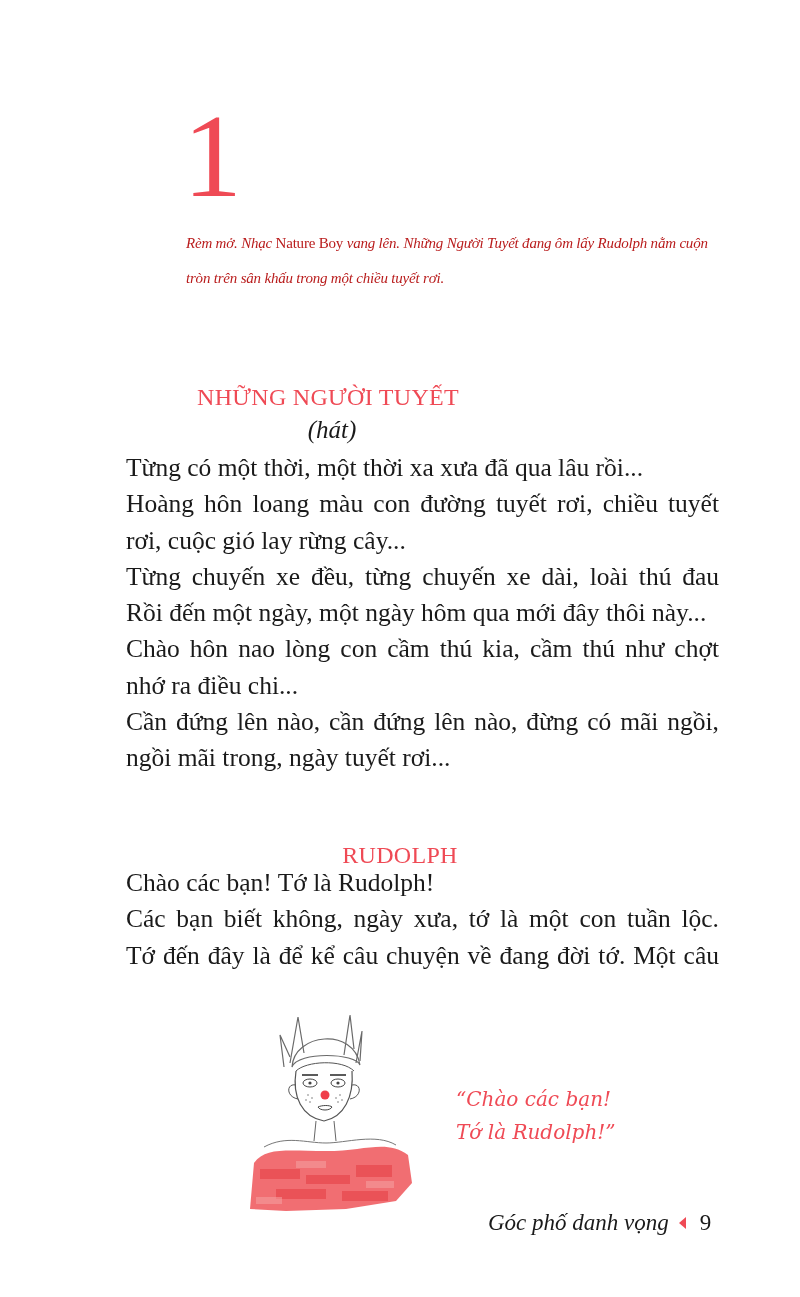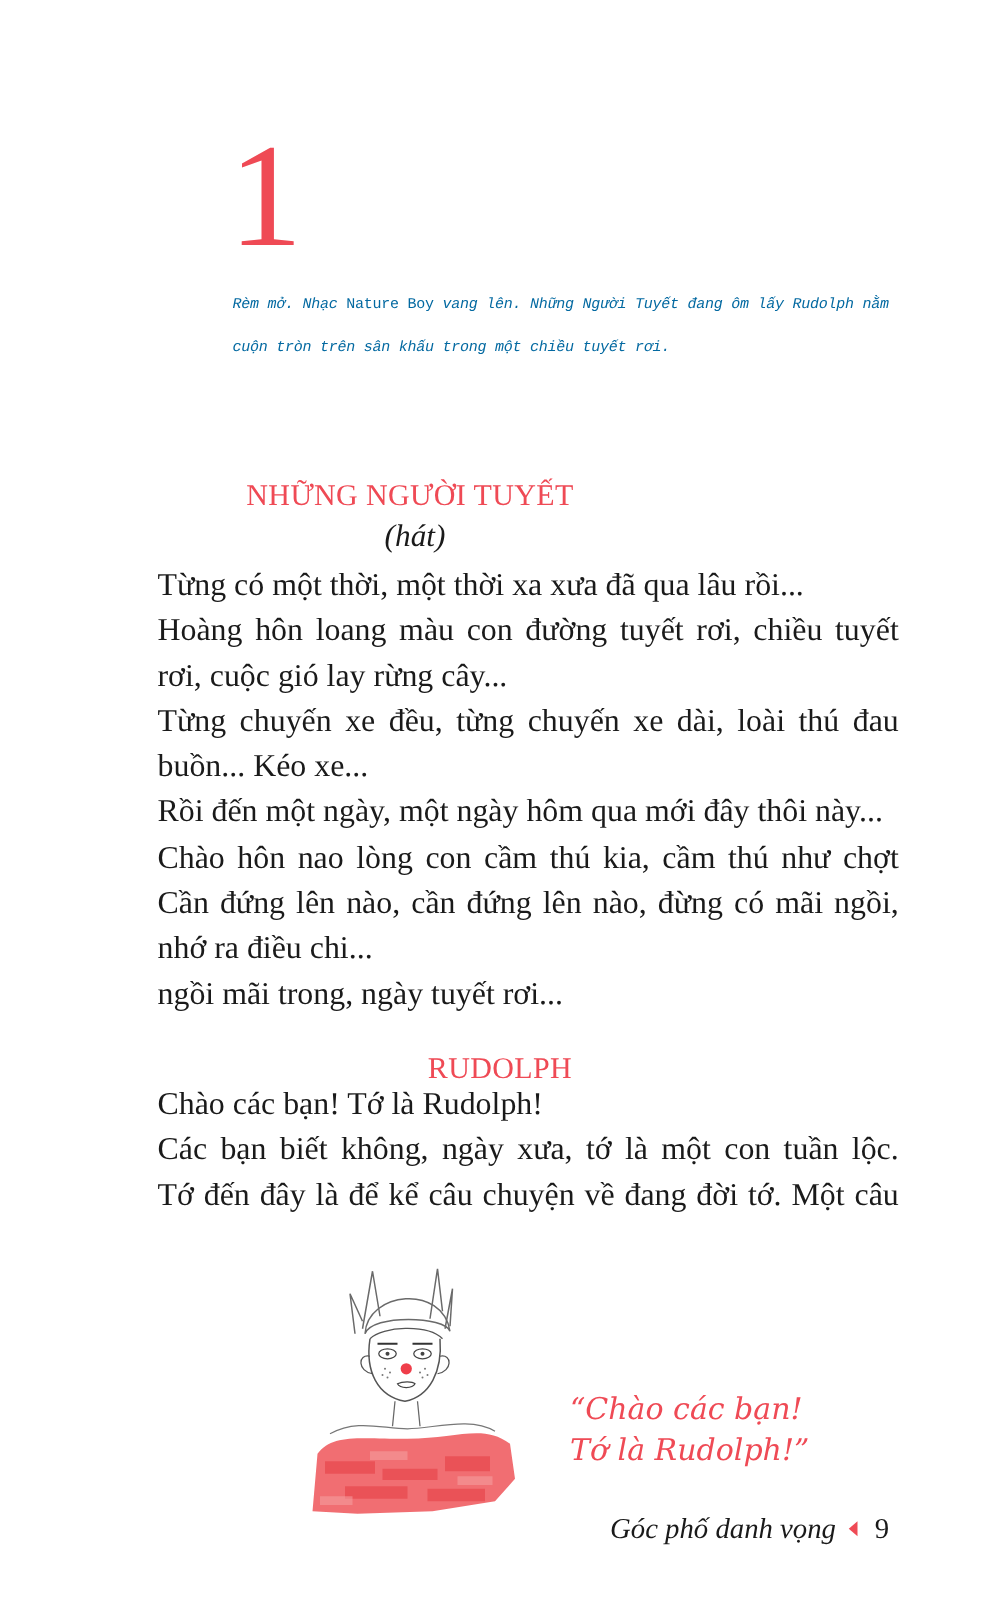--- a/index.html
+++ b/index.html
@@ -10,22 +10,22 @@
       color: #1a1a1a;
     }
     .chapter-number {
       position: absolute; left: 183px; top: 98px;
       font-family: "Liberation Serif", serif;
       font-size: 118px; line-height: 118px;
       color: #ef4a55; font-weight: normal;
     }
     .stage-direction {
       position: absolute; left: 186px; top: 226px; width: 540px;
-      font-family: Liberation Mono, monospace; font-style: italic;
-      font-size: 12px; line-height: 34.5px; color: #0369a1;
+      font-family: Liberation Serif, serif; font-style: italic;
+      font-size: 15px; line-height: 34.5px; color: #b91c1c;
       letter-spacing: -0.2px;
     }
     .stage-direction .roman { font-style: normal; }
     .speaker {
       position: absolute; left: 0; width: 800px; text-align: center;
       font-family: "Liberation Serif", serif;
       font-size: 24px; color: #ef4a55; letter-spacing: 0.3px;
     }
     .speaker-1 { top: 384px; left: 0; width: 656px; text-align: center; }
     .speaker-1 span { display: inline-block; margin-left: 0; }
@@ -44,21 +44,21 @@
     .lines-rudolph { top: 865px; }
     .line { display: block; white-space: nowrap; margin-left: 39px; }
     .line.just { text-align: justify; text-align-last: justify; white-space: normal; }
     .speaker-2 { top: 842px; }
     .illustration {
       position: absolute; left: 246px; top: 1005px; width: 170px; height: 208px;
     }
     .quote {
       position: absolute; left: 456px; top: 1083px;
       font-family: "DejaVu Serif", serif; font-style: italic;
-      font-size: 24px; line-height: 33px; color: #ef4a55; margin-top: 28px;
+      font-size: 20px; line-height: 33px; color: #ef4a55;
     }
     .footer {
       position: absolute; top: 1210px; left: 488px;
       font-family: "Liberation Serif", serif; font-size: 23px; color: #1a1a1a;
       display: flex; align-items: center;
     }
     .footer .title { font-style: italic; }
     .footer .marker {
       display: inline-block; width: 0; height: 0; margin: 0 14px 0 10px;
       border-top: 6px solid transparent; border-bottom: 6px solid transparent;
@@ -73,25 +73,24 @@
 <div class="stage-direction"><span>Rèm mở. Nhạc </span><span class="roman">Nature Boy</span><span> vang lên. Những Người Tuyết đang ôm lấy Rudolph nằm cuộn tròn trên sân khấu trong một chiều tuyết rơi.</span></div>
 
 <div class="speaker speaker-1"><span style="margin-left:0px">NHỮNG NGƯỜI TUYẾT</span></div>
 <div class="direction-hat">(hát)</div>
 
 <div class="lines lines-song">
   <span class="line">Từng có một thời, một thời xa xưa đã qua lâu rồi...</span>
   <span class="line just">Hoàng hôn loang màu con đường tuyết rơi, chiều tuyết</span>
   <span class="line">rơi, cuộc gió lay rừng cây...</span>
   <span class="line just">Từng chuyến xe đều, từng chuyến xe dài, loài thú đau</span>
-  <span class="line">buồn... Kéo xe...</span>
   <span class="line">Rồi đến một ngày, một ngày hôm qua mới đây thôi này...</span>
   <span class="line just">Chào hôn nao lòng con cầm thú kia, cầm thú như chợt</span>
+  <span class="line">nhớ ra điều chi...</span>
   <span class="line just">Cần đứng lên nào, cần đứng lên nào, đừng có mãi ngồi,</span>
-  <span class="line">nhớ ra điều chi...</span>
   <span class="line">ngồi mãi trong, ngày tuyết rơi...</span>
 </div>
 
 <div class="speaker speaker-2">RUDOLPH</div>
 
 <div class="lines lines-rudolph">
   <span class="line">Chào các bạn! Tớ là Rudolph!</span>
   <span class="line just">Các bạn biết không, ngày xưa, tớ là một con tuần lộc.</span>
   <span class="line just">Tớ đến đây là để kể câu chuyện về đang đời tớ. Một câu</span>
 </div>

